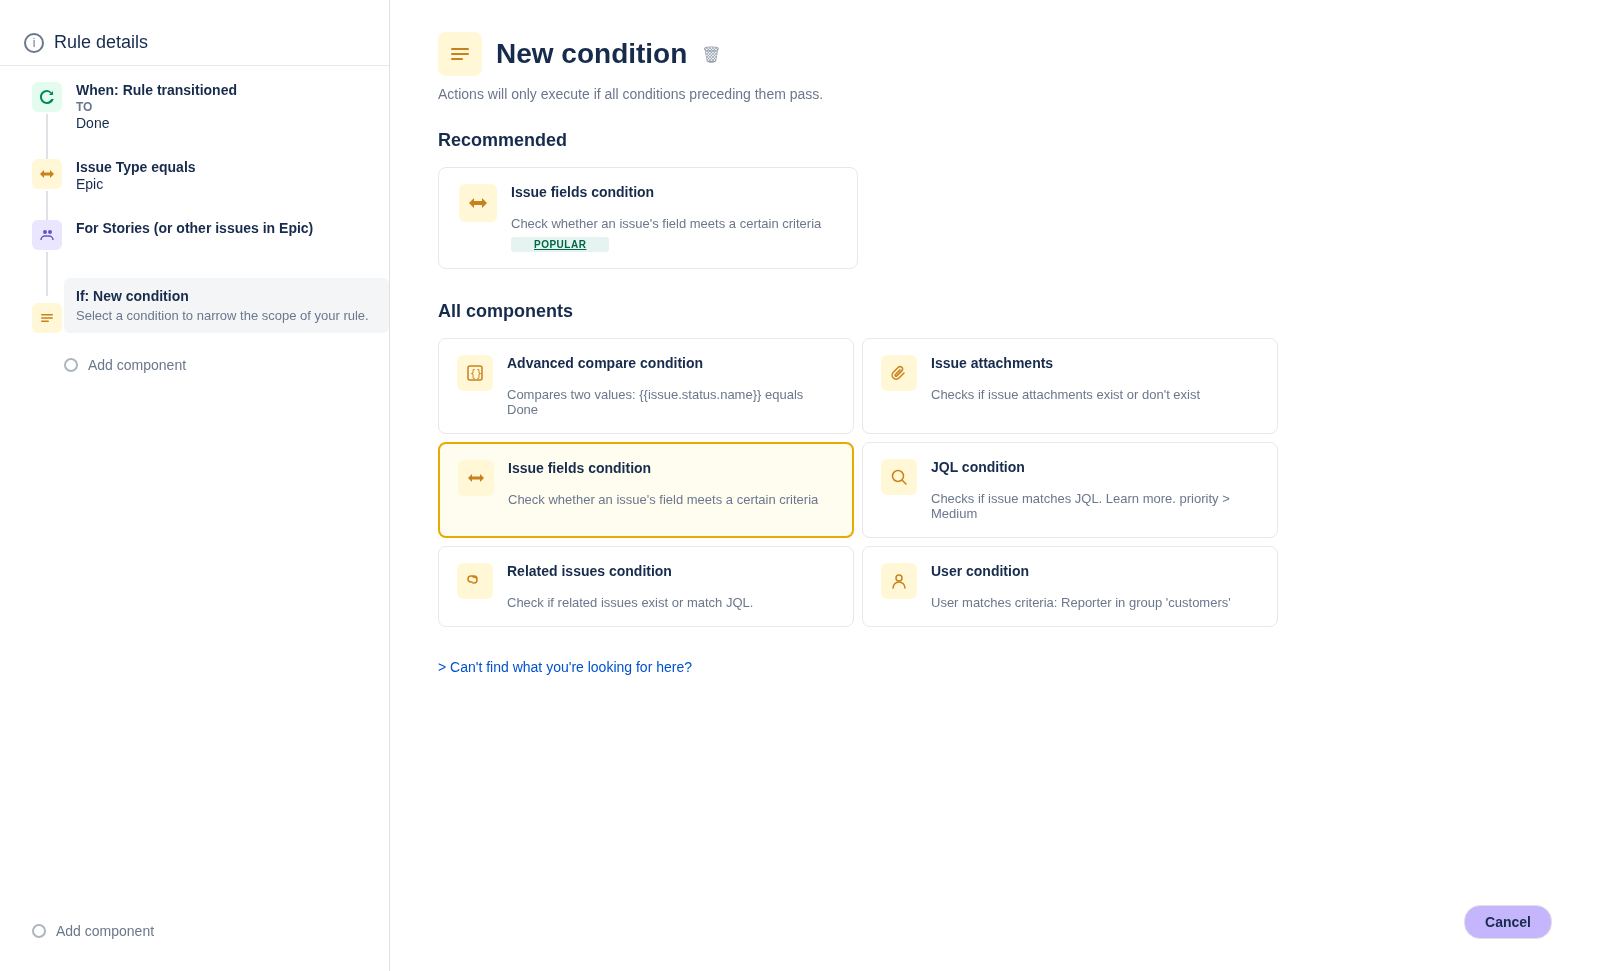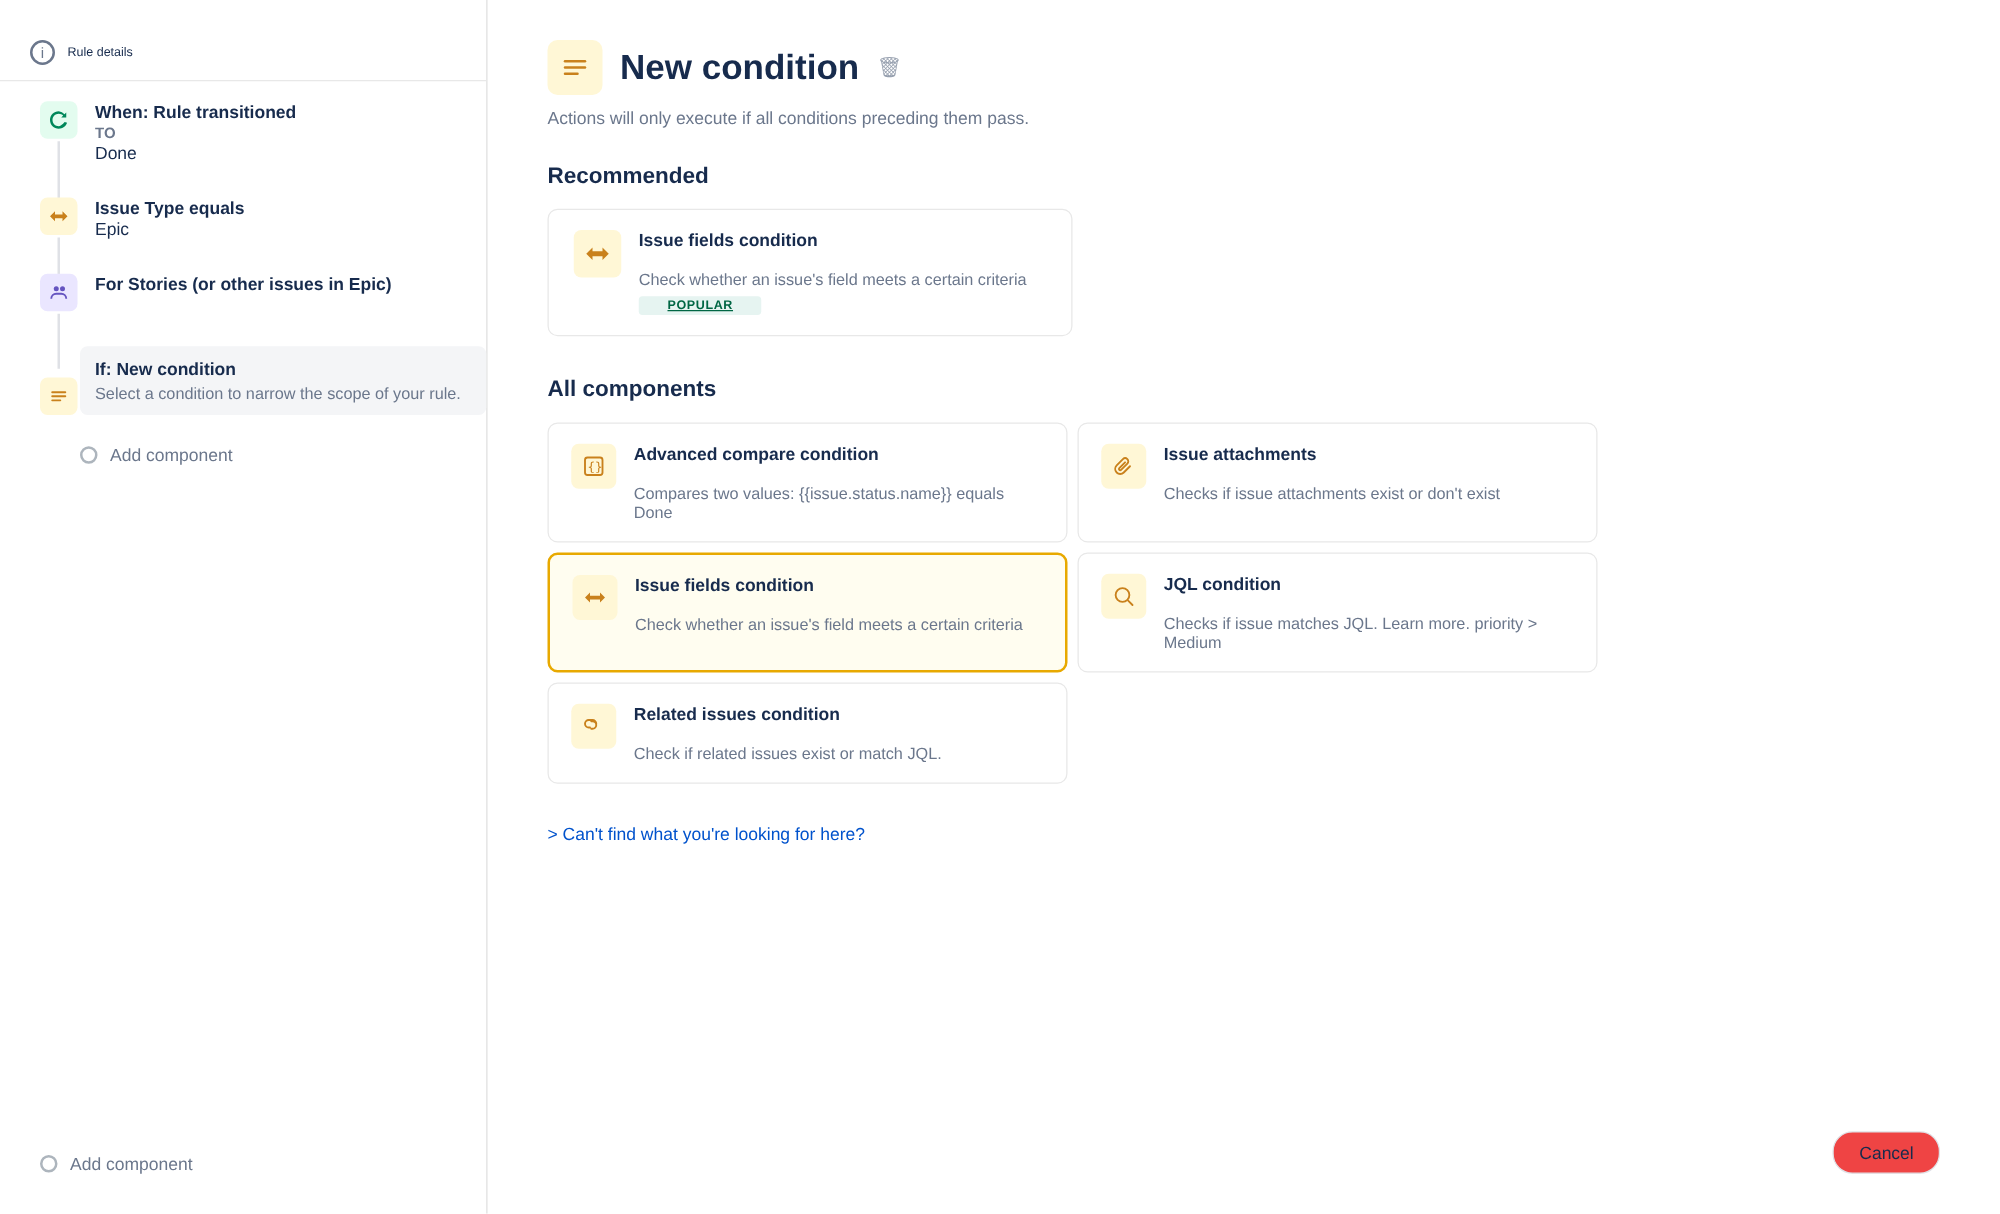--- a/index.html
+++ b/index.html
@@ -38,21 +38,21 @@
       width: 20px;
       height: 20px;
       border-radius: 50%;
       border: 2px solid #6b778c;
       display: flex; align-items: center; justify-content: center;
       font-size: 12px;
       color: #6b778c;
       flex-shrink: 0;
     }
     .sidebar-item-label {
-      font-size: 10px;
+      font-size: 18px;
       font-weight: 500;
       color: #172b4d;
     }
     .timeline {
       display: flex;
       flex-direction: column;
       padding: 0 0 0 32px;
       position: relative;
     }
     .timeline-item {
@@ -254,25 +254,25 @@
     .cant-find::before {
       content: '> ';
     }
     .cancel-btn {
       position: absolute;
       bottom: 32px;
       right: 48px;
       padding: 8px 20px;
       border: 1px solid #dfe1e6;
       border-radius: 16px;
-      background: #ef4444;
+      background: #c4b5fd;
       font-size: 14px;
       color: #172b4d;
       cursor: pointer;
-      font-weight: 400;
+      font-weight: 700;
     }
   </style>
 </head>
 <body>
 
 <div class="layout">
 
   <div class="sidebar">
 
     <div class="sidebar-rule-details">
@@ -436,20 +436,32 @@
           <svg width="18" height="18" viewBox="0 0 18 18" fill="none">
             <path d="M11 7a3 3 0 0 0-3-3H5a3 3 0 0 0 0 6h1m1 1h1a3 3 0 0 0 0-6h-1" stroke="#c9811c" stroke-width="1.5" fill="none" stroke-linecap="round"></path>
           </svg>
         </div>
         <div class="card-body">
           <div class="card-title">Related issues condition</div>
           <div class="card-desc">Check if related issues exist or match JQL.</div>
         </div>
       </div>
 
+      <div class="component-card">
+        <div class="card-icon">
+          <svg width="18" height="18" viewBox="0 0 18 18" fill="none">
+            <circle cx="9" cy="6" r="3" stroke="#c9811c" stroke-width="1.5" fill="none"></circle>
+            <path d="M3 16c0-3.31 2.69-6 6-6s6 2.69 6 6" stroke="#c9811c" stroke-width="1.5" fill="none" stroke-linecap="round"></path>
+          </svg>
+        </div>
+        <div class="card-body">
+          <div class="card-title">User condition</div>
+          <div class="card-desc">User matches criteria: Reporter in group 'customers'</div>
+        </div>
+      </div>
 
     </div>
 
     <div class="cant-find">Can't find what you're looking for here?</div>
 
     <button class="cancel-btn">Cancel</button>
 
   </div>
 </div>
 

